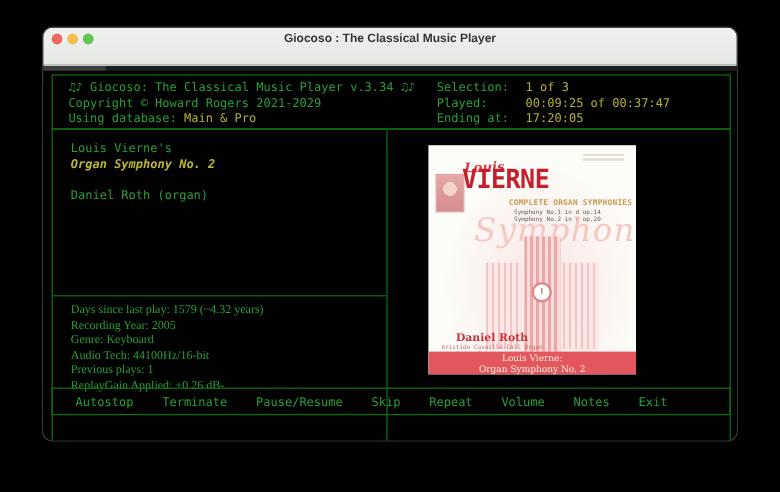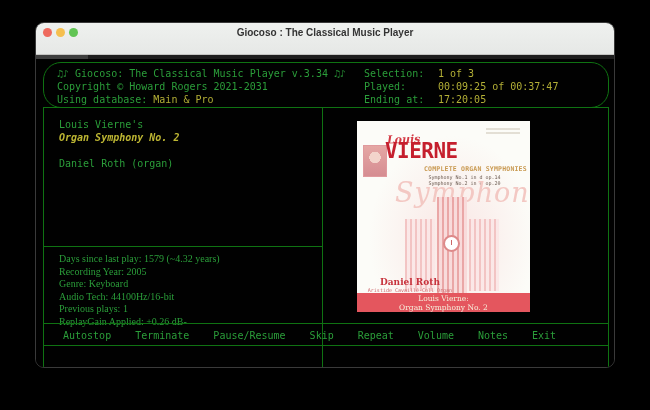--- a/index.html
+++ b/index.html
@@ -27,21 +27,21 @@
   .tab-add { color:#8f8f8f; font-size:11px; display:flex; align-items:center;
              padding:0 8px; }
 
   
   .terminal { position:absolute; left:0; right:0; top:36px; bottom:0; background:#010101;
               font-family:"DejaVu Sans Mono","Liberation Mono",monospace;
               font-size:10px; color:#2b9e3a; }
   .gbox { position:absolute; border:1px solid #0f7212; }
   .yellow { color:#b3af36; }
 
-  .header-box { left:7px; top:3px; width:566px; height:46px;border-radius:18px; }
+  .header-box { left:7px; top:3px; width:566px; height:46px; }
   .hleft { position:absolute; left:13px; top:4px; line-height:13px; white-space:nowrap; }
   .hright { position:absolute; left:320px; top:4px; line-height:13px; white-space:nowrap; }
   .hlab { display:inline-block; width:74px; }
 
   .main-box { left:7px; top:48px; width:566px; height:276px; }
   .left-col { position:absolute; left:0; top:0; width:279px; height:100%;
               border-right:1px solid #0f7212; }
   .work { height:139px; border-bottom:1px solid #0f7212; padding:10px 0 0 15px;
           line-height:13px; white-space:nowrap; }
   .worktitle { font-weight:bold; font-style:italic; color:#bdb633; }
@@ -111,21 +111,21 @@
       <span class="tab-close">×</span>
     </div>
     <div class="tab-add">+</div>
   </div>
 
   <div class="terminal">
 
     <div class="gbox header-box">
       <div class="hleft">
         <div>♫♪ Giocoso: The Classical Music Player v.3.34 ♫♪</div>
-        <div>Copyright © Howard Rogers 2021-2031</div>
+        <div>Copyright © Howard Rogers 2021-2029</div>
         <div><span>Using database: </span><span class="yellow">Main &amp; Pro</span></div>
       </div>
       <div class="hright">
         <div><span class="hlab">Selection:</span><span class="yellow">1 of 3</span></div>
         <div><span class="hlab">Played:</span><span class="yellow">00:09:25 of 00:37:47</span></div>
         <div><span class="hlab">Ending at:</span><span class="yellow">17:20:05</span></div>
       </div>
     </div>
 
     <div class="gbox main-box">

